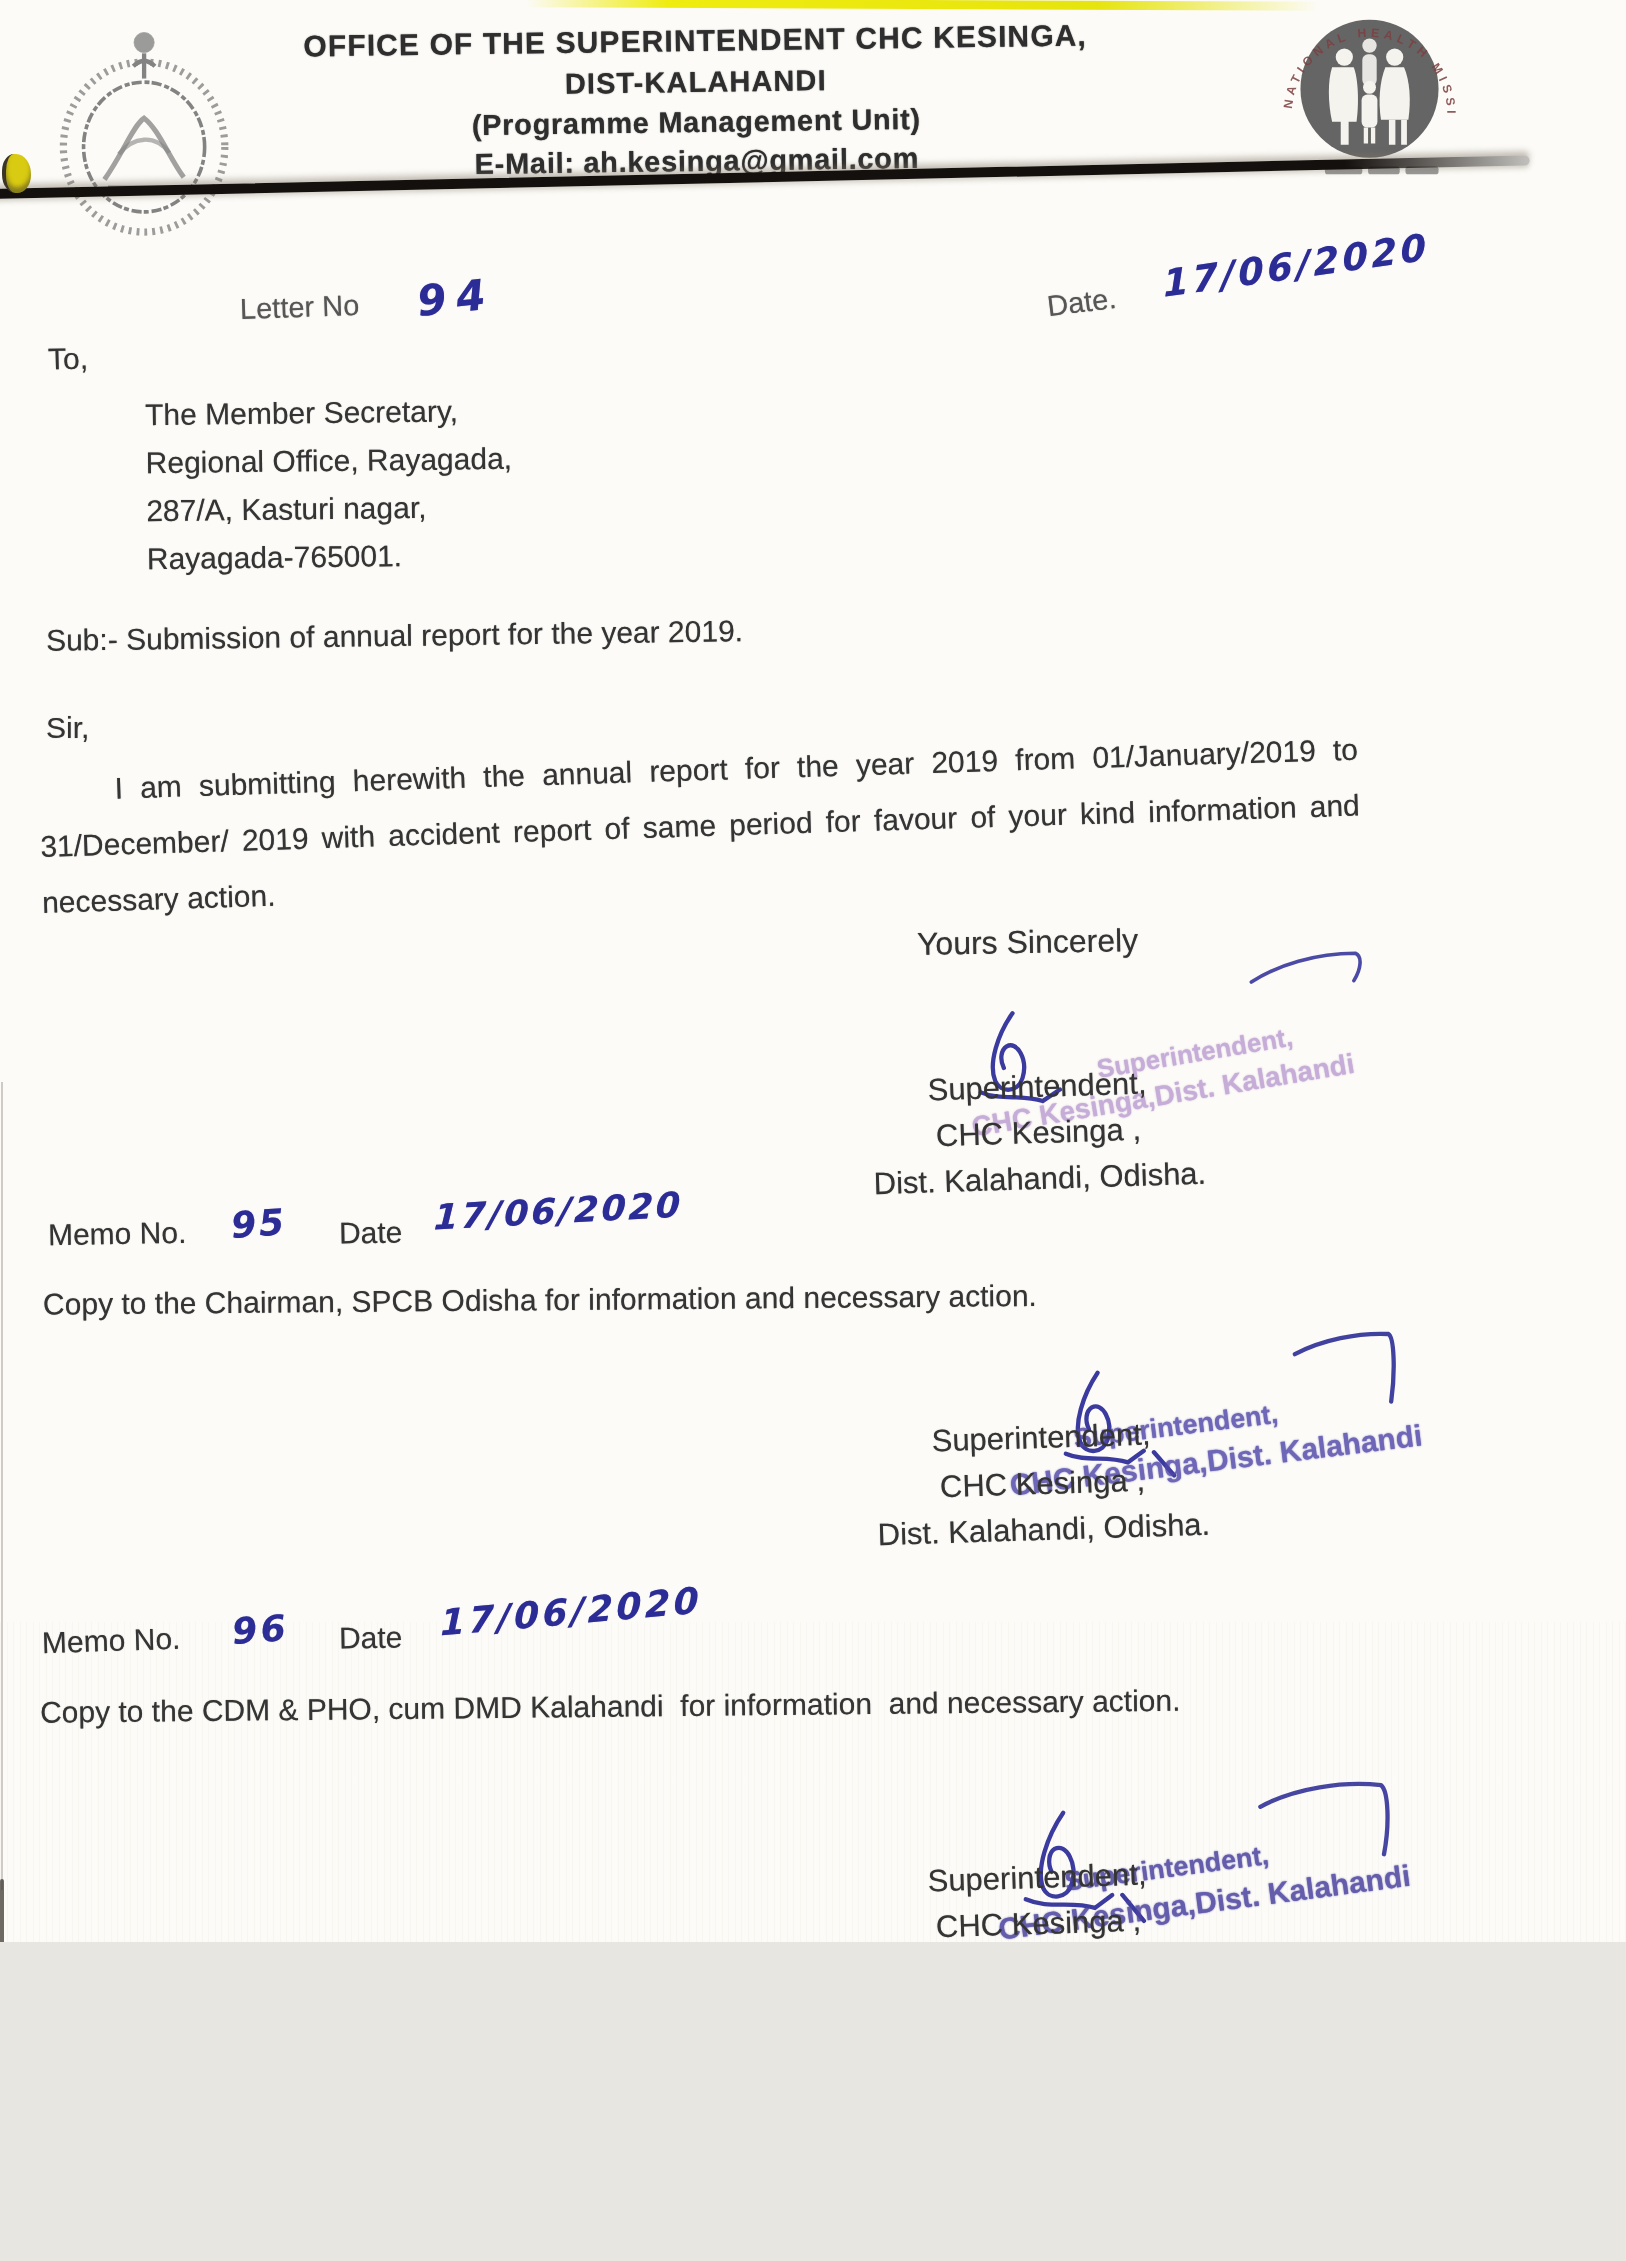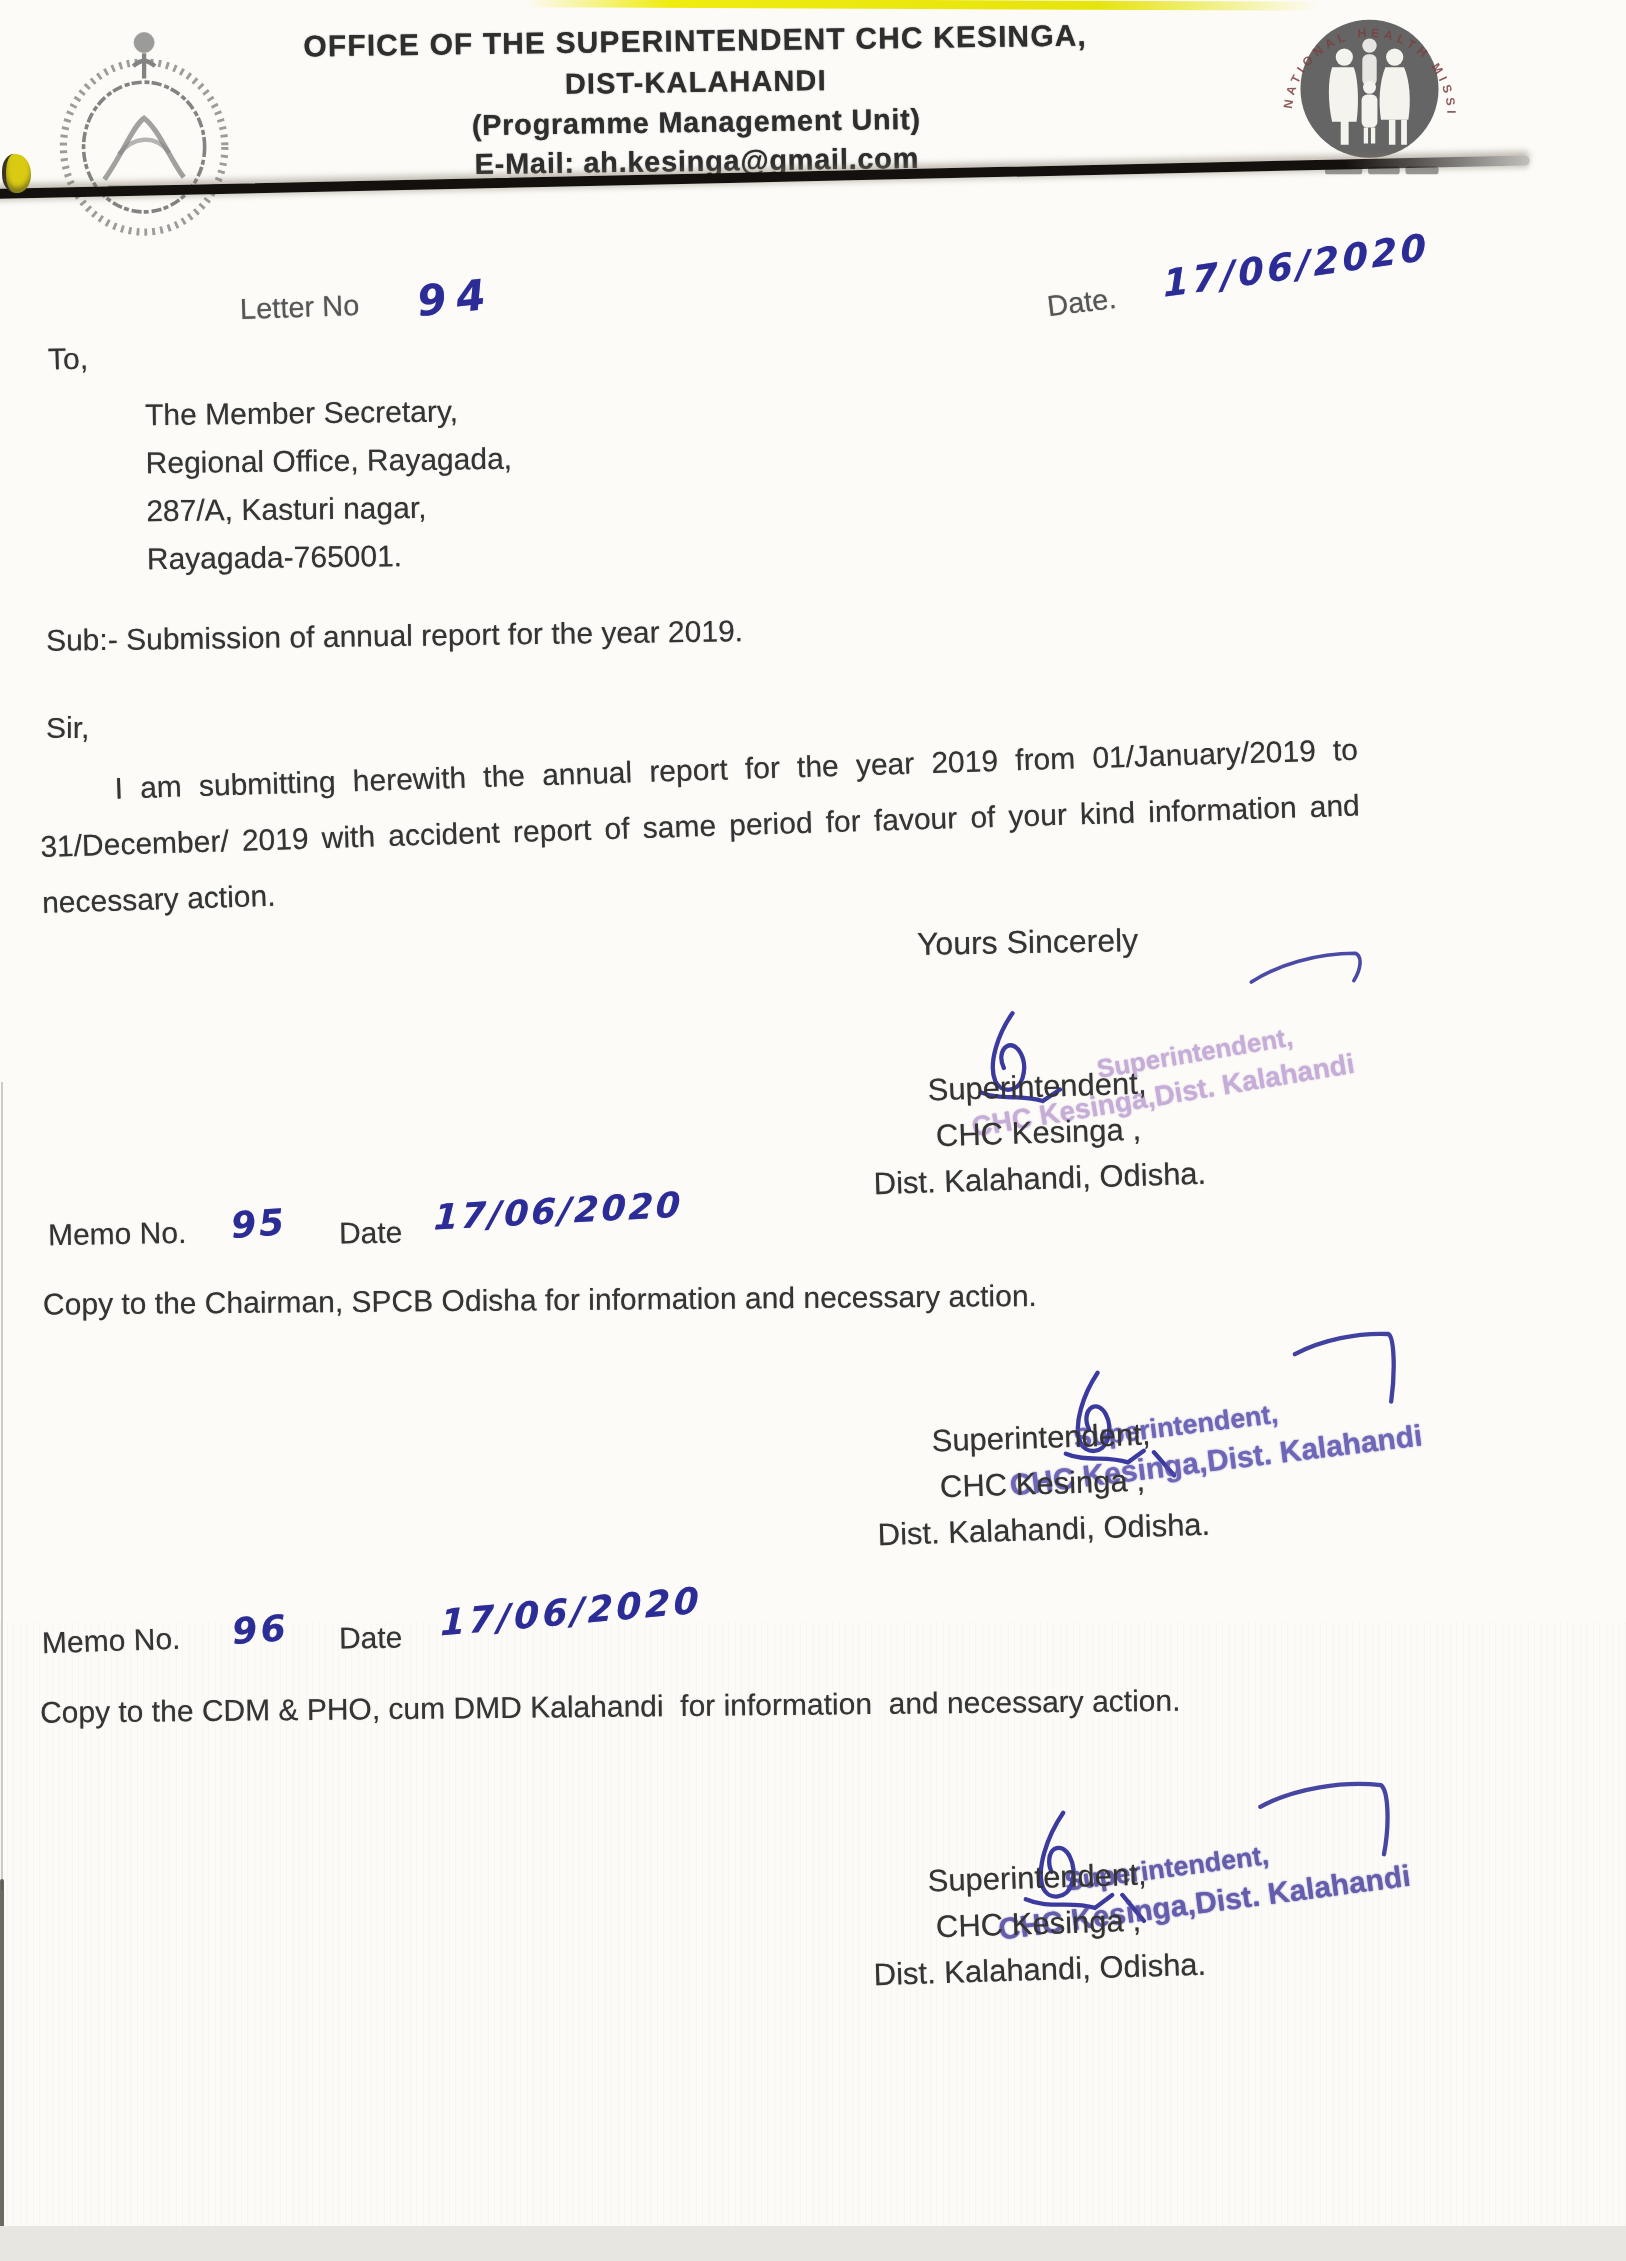--- a/index.html
+++ b/index.html
@@ -1,17 +1,17 @@
 <!DOCTYPE html>
 <html style="font-size:11.5px"><head>
 <meta charset="utf-8">
 <style>
   html,body{margin:0;padding:0;background:#e8e6e1;}
   .page{
-    position:relative;width:1627px;height:2226px;margin:0 auto;
+    position:relative;width:1627px;height:1942px;margin:0 auto;
     background:#fcfbf7;overflow:hidden;
     font-family:"Liberation Sans",sans-serif;
   }
   .abs{position:absolute;}
   
   .print{
     font-family:"Liberation Sans",sans-serif;
     color:#343434;
     text-shadow:0 0 0.9px rgba(52,52,52,.6);
   }

